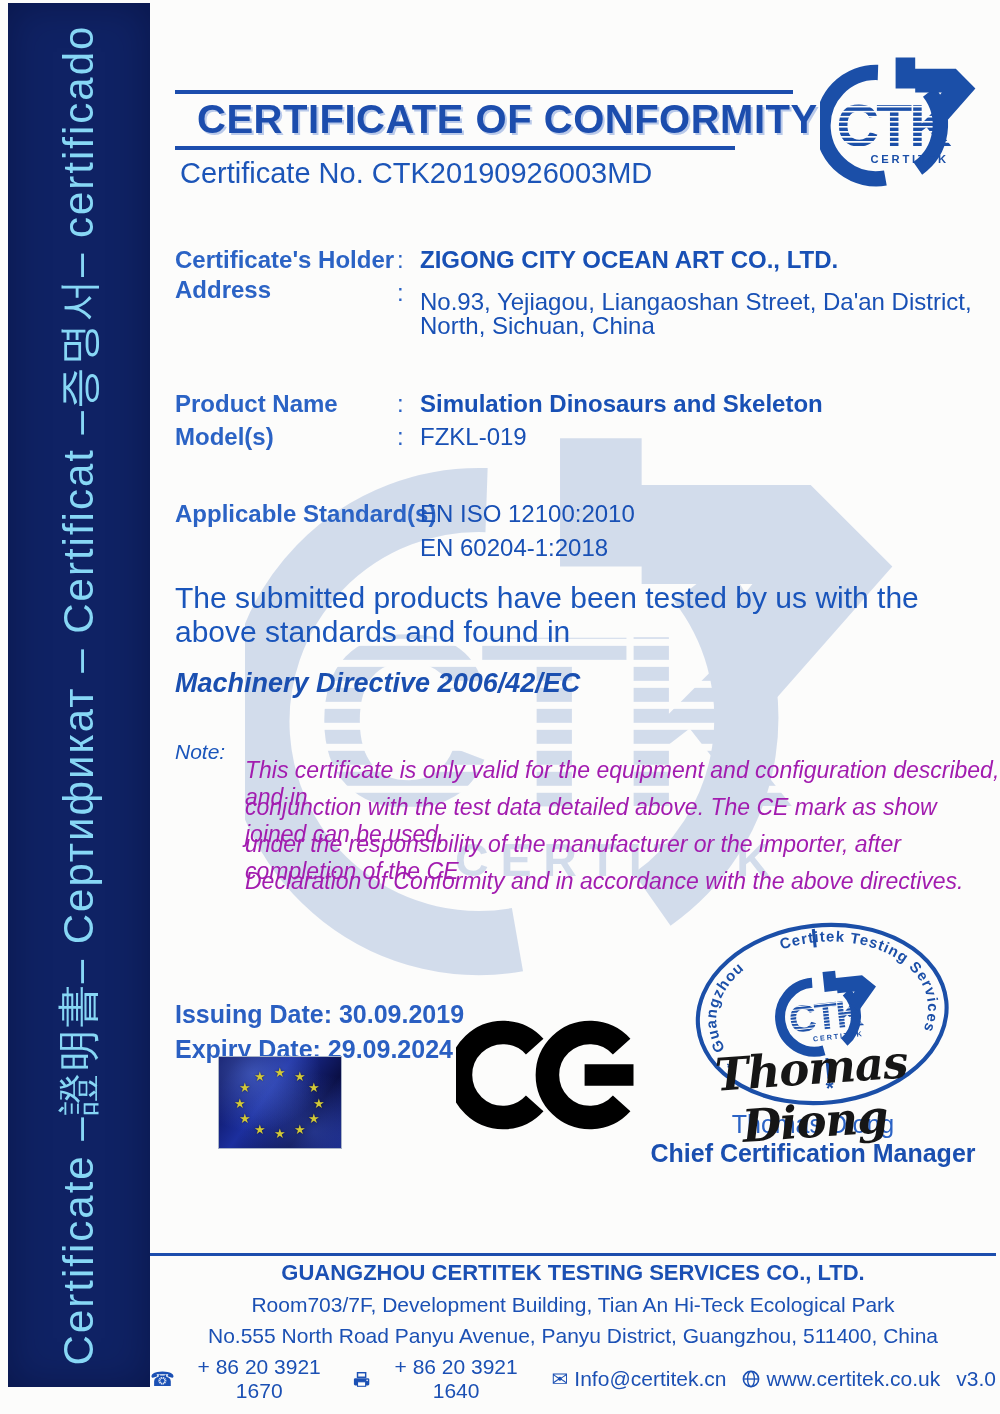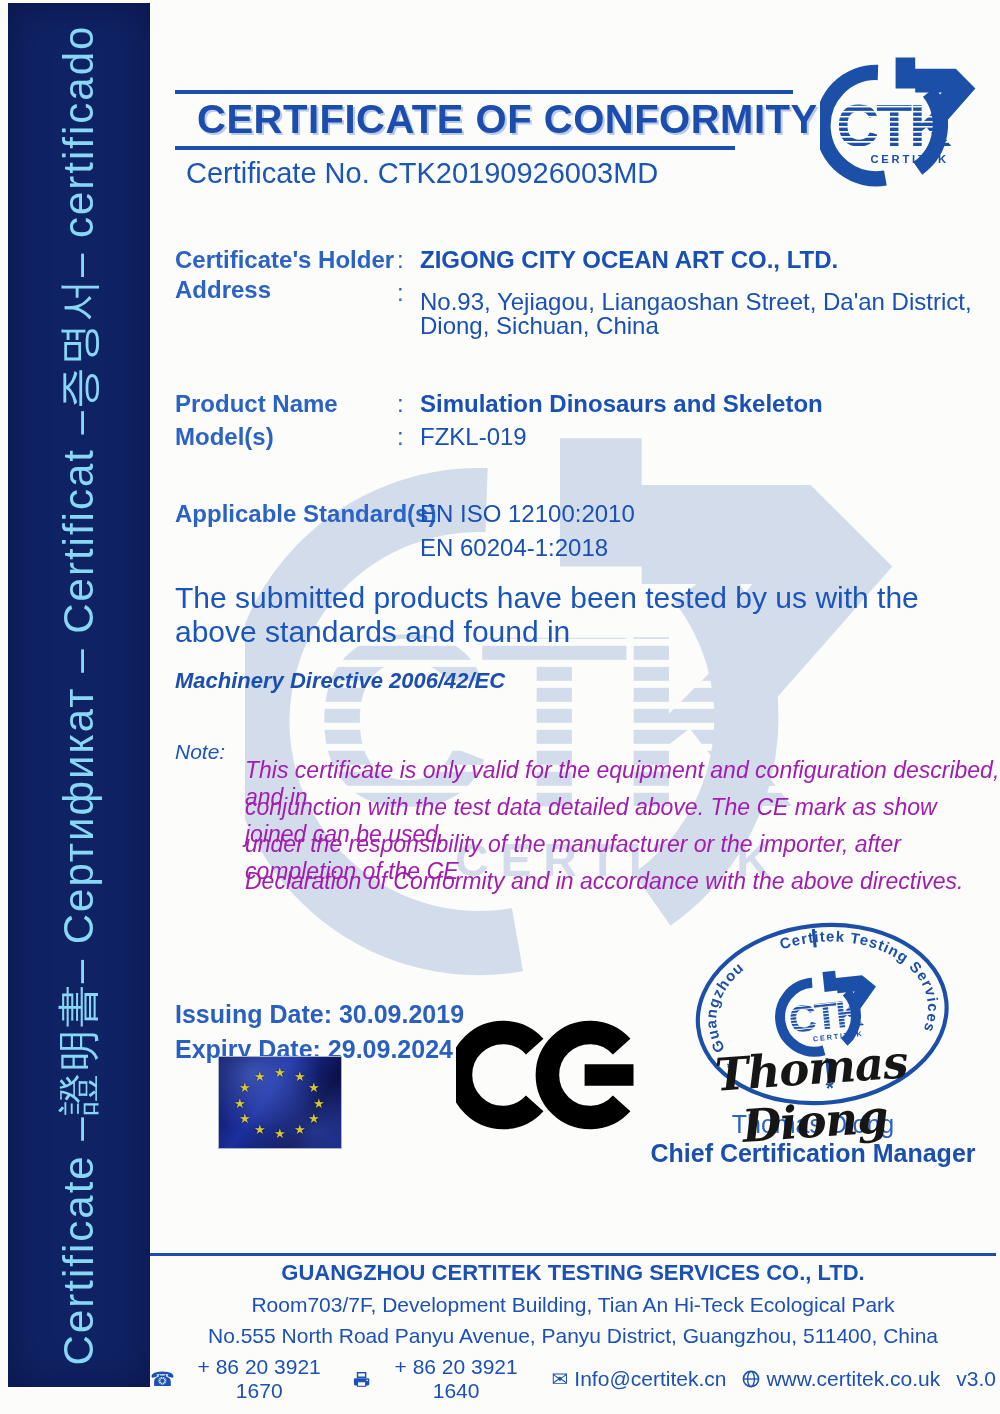--- a/index.html
+++ b/index.html
@@ -29,33 +29,33 @@
   .rule{position:absolute; height:4px; background:#1c4dad;}
   .rule-top{left:175px; top:90px; width:618px;}
   .rule-bottom{left:175px; top:146px; width:560px;}
   .page-title{
     position:absolute; left:175px; top:97px;
     font-size:40px; font-weight:bold; color:#1c4dad; letter-spacing:.5px;
     text-shadow:2px 2px 0 #b9c9e9;
     margin-left:22px;
   }
   .cert-no{
-    position:absolute; left:186px; top:157px;
+    position:absolute; left:180px; top:157px;
     font-size:29px; color:#1c55b8;
   }
   .header-logo{position:absolute; left:820px; top:52px; width:168px; height:140px;}
   
   .flabel{position:absolute; left:175px; font-size:24px; color:#2b63c5; font-weight:600;}
   .fcolon{position:absolute; left:397px; font-size:24px; color:#2b63c5;}
   .fvalue{position:absolute; left:420px; font-size:24px; color:#1850b5;}
   .bold{font-weight:bold;}
   .stmt{position:absolute; left:175px; font-size:30px; color:#1a55bb;}
   .directive{
     position:absolute; left:175px; top:668px;
-    font-size:22px; font-weight:bold; font-style:italic; color:#1a4fb0;
+    font-size:27px; font-weight:bold; font-style:italic; color:#1a4fb0;
   }
   .note-label{position:absolute; left:175px; top:740px; font-size:21px; font-style:italic; color:#1a55bb;}
   .note-line{position:absolute; left:245px; font-size:23px; font-style:italic; color:#a21caf;margin-top:17px;}
   .date-line{position:absolute; left:175px; font-size:25px; font-weight:600; color:#2a5fc2;}
   
   .eu-flag{
     position:absolute; left:218px; top:1056px; width:122px; height:91px;
     border:1px solid #aab4c8;
     background:
       radial-gradient(ellipse at 28% 18%, rgba(92,122,225,.55), transparent 55%),
@@ -130,21 +130,21 @@
       <use href="#ctk-logo-g"></use>
     </svg>
 
     <div class="flabel" style="top:246px">Certificate's Holder</div>
     <div class="fcolon" style="top:246px">:</div>
     <div class="fvalue bold" style="top:246px">ZIGONG CITY OCEAN ART CO., LTD.</div>
 
     <div class="flabel" style="top:276px">Address</div>
     <div class="fcolon" style="top:279px">:</div>
     <div class="fvalue" style="top:288px">No.93, Yejiagou, Liangaoshan Street, Da'an District,</div>
-    <div class="fvalue" style="top:312px">Diong, Sichuan, China</div>
+    <div class="fvalue" style="top:312px">North, Sichuan, China</div>
 
     <div class="flabel" style="top:390px">Product Name</div>
     <div class="fcolon" style="top:390px">:</div>
     <div class="fvalue bold" style="top:390px">Simulation Dinosaurs and Skeleton</div>
 
     <div class="flabel" style="top:423px">Model(s)</div>
     <div class="fcolon" style="top:423px">:</div>
     <div class="fvalue" style="top:423px">FZKL-019</div>
 
     <div class="flabel" style="top:500px">Applicable Standard(s)</div>

